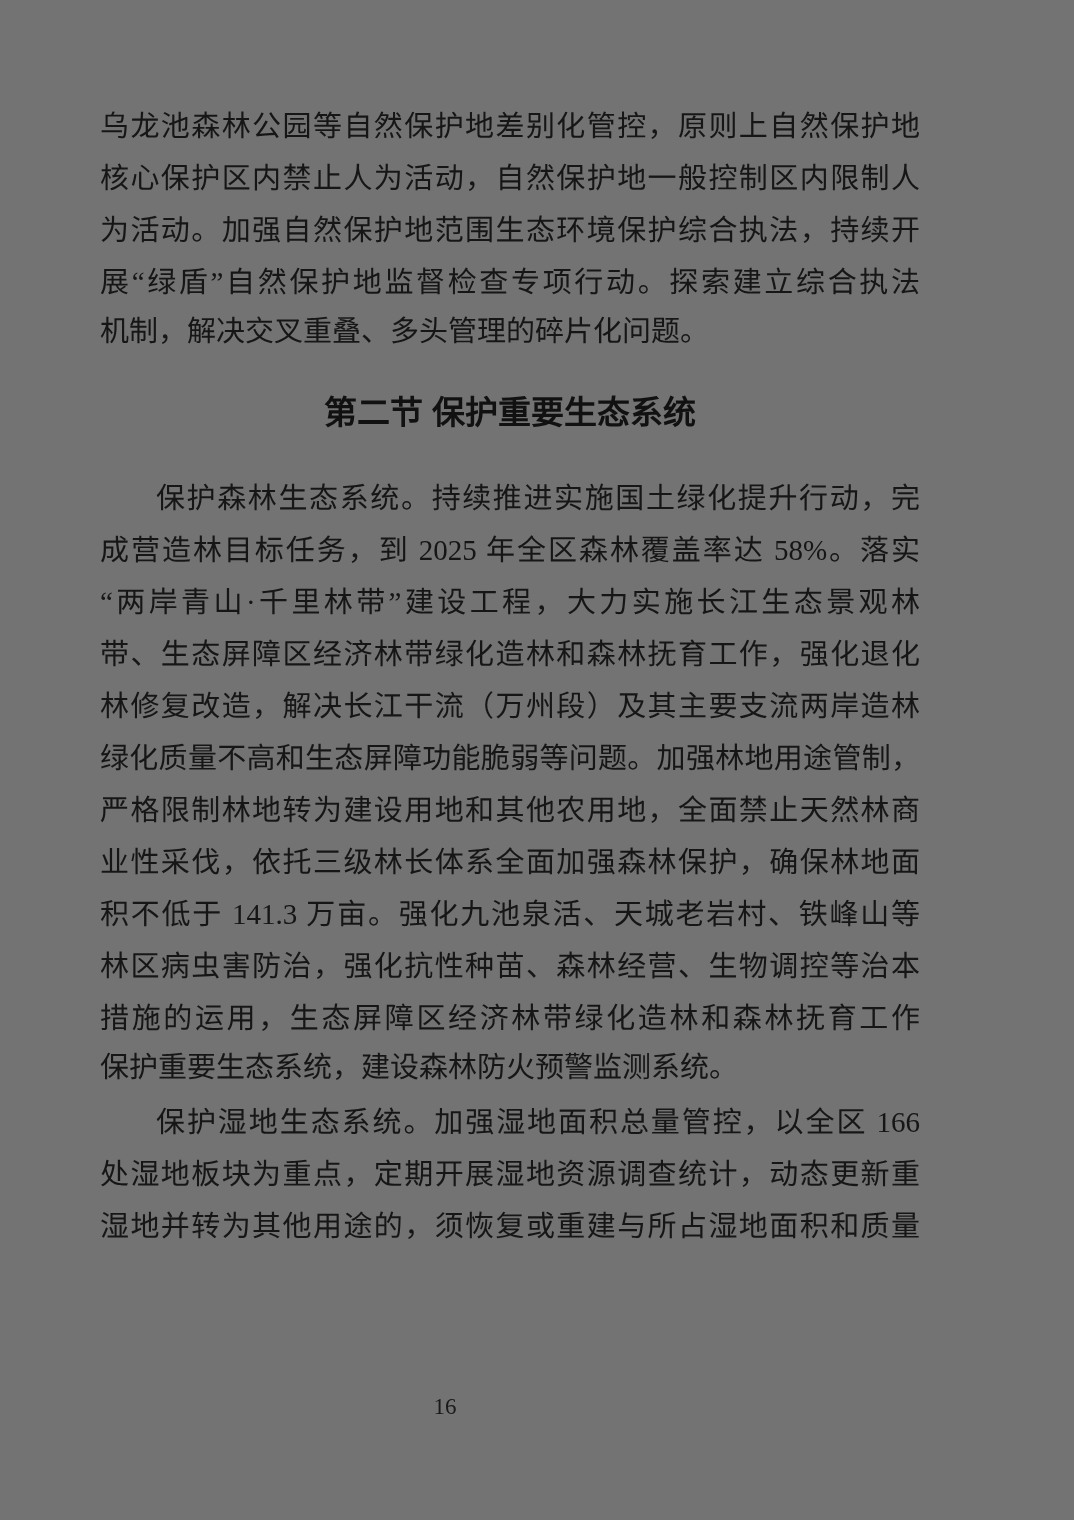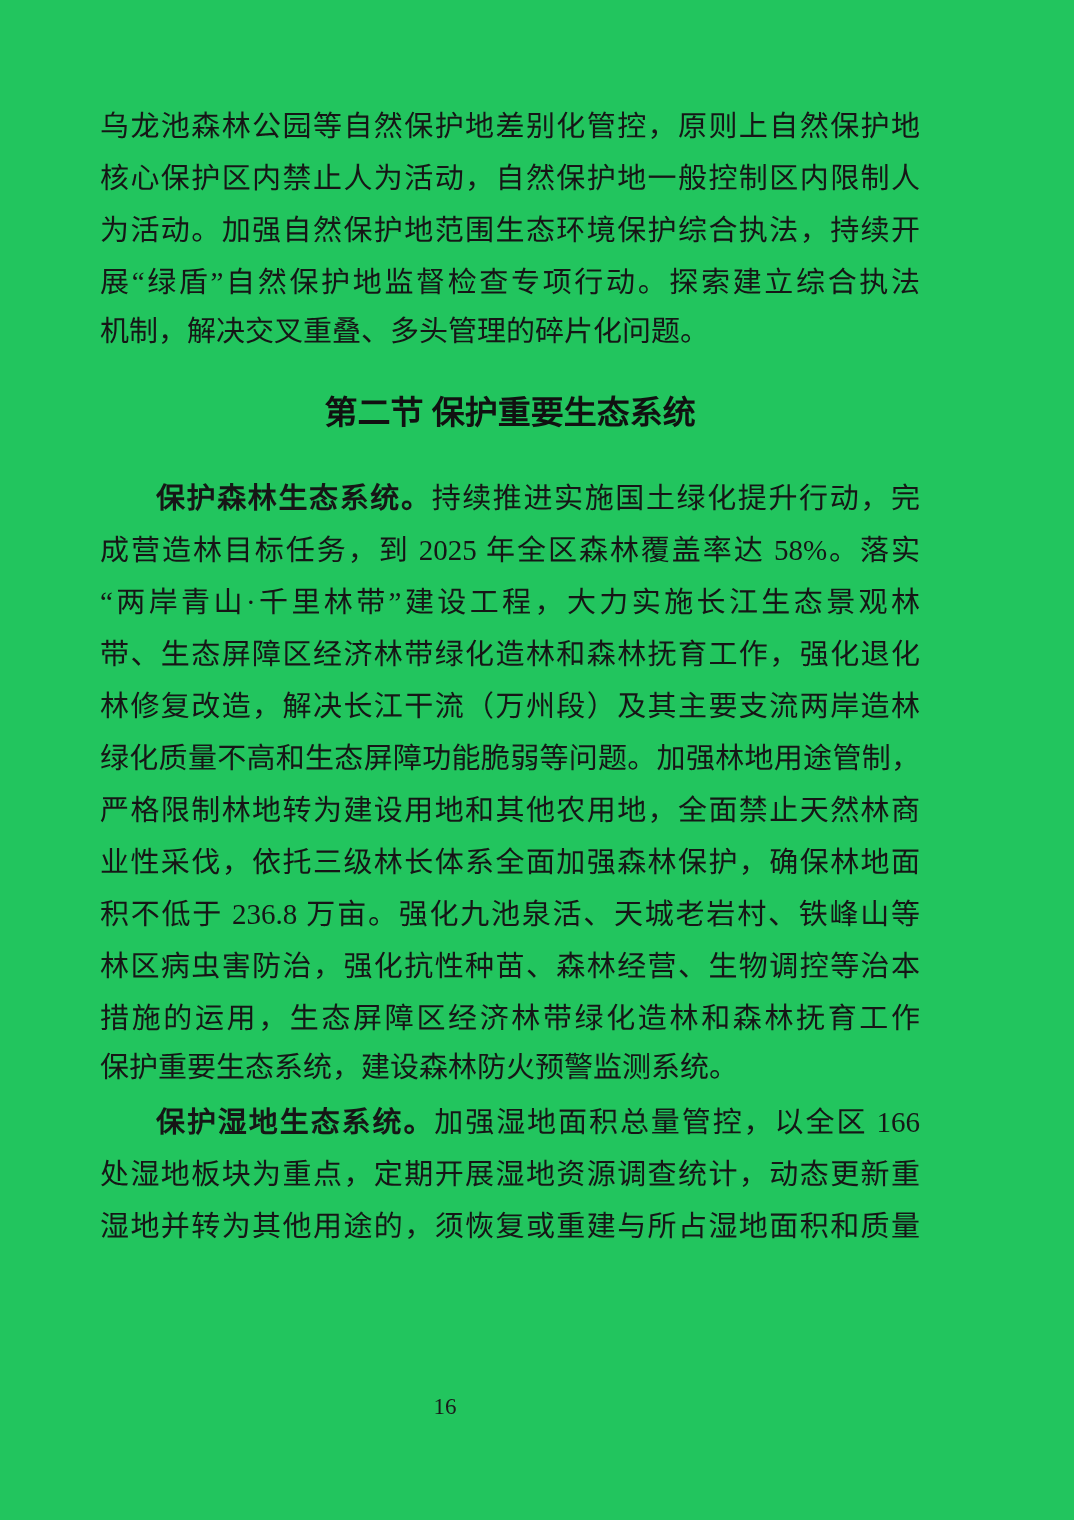--- a/index.html
+++ b/index.html
@@ -4,21 +4,21 @@
 <style>
   html, body {
     margin: 0;
     padding: 0;
     background: #ffffff;
   }
   .page {
     position: relative;
     width: 1074px;
     height: 1520px;
-    background: #22c55e;
+    background: #737373;
     color: #161616;
     font-family: "Liberation Serif", "DejaVu Serif", serif;
     overflow: hidden;
   }
   .content {
     position: absolute;
     left: 100px;
     top: 100px;
     width: 820px;
   }
@@ -33,26 +33,26 @@
     letter-spacing: 0;
   }
   .line.last {
     text-align-last: left;
     font-family: Liberation Mono, monospace;
   }
   .line.indent {
     text-indent: 56px;
   }
   .lead {
-    font-weight: 700;
+    font-weight: 400;
     font-family: "Liberation Sans", "DejaVu Sans", sans-serif;
   }
   .section-heading {
     margin: 23px 0 29px 0;
-    font-family: Liberation Serif, serif;
+    font-family: Liberation Sans, sans-serif;
     font-weight: 700;
     font-size: 33px;
     line-height: 60px;
     text-align: center;
     text-align-last: center;
     color: #111111;
   }
   .page-number {
     position: absolute;
     left: 0;
@@ -82,21 +82,21 @@
 
     <div class="paragraph">
         <div class="line indent"><span class="lead">保护森林生态系统。</span>持续推进实施国土绿化提升行动，完</div>
         <div class="line">成营造林目标任务，到 2025 年全区森林覆盖率达 58%。落实</div>
         <div class="line">“两岸青山·千里林带”建设工程，大力实施长江生态景观林</div>
         <div class="line">带、生态屏障区经济林带绿化造林和森林抚育工作，强化退化</div>
         <div class="line">林修复改造，解决长江干流（万州段）及其主要支流两岸造林</div>
         <div class="line">绿化质量不高和生态屏障功能脆弱等问题。加强林地用途管制，</div>
         <div class="line">严格限制林地转为建设用地和其他农用地，全面禁止天然林商</div>
         <div class="line">业性采伐，依托三级林长体系全面加强森林保护，确保林地面</div>
-        <div class="line">积不低于 236.8 万亩。强化九池泉活、天城老岩村、铁峰山等</div>
+        <div class="line">积不低于 141.3 万亩。强化九池泉活、天城老岩村、铁峰山等</div>
         <div class="line">林区病虫害防治，强化抗性种苗、森林经营、生物调控等治本</div>
         <div class="line">措施的运用，生态屏障区经济林带绿化造林和森林抚育工作</div>
         <div class="line last">保护重要生态系统，建设森林防火预警监测系统。</div>
       </div>
 
     <div class="paragraph">
         <div class="line indent"><span class="lead">保护湿地生态系统。</span>加强湿地面积总量管控，以全区 166</div>
         <div class="line">处湿地板块为重点，定期开展湿地资源调查统计，动态更新重</div>
         <div class="line">湿地并转为其他用途的，须恢复或重建与所占湿地面积和质量</div>
       </div>

